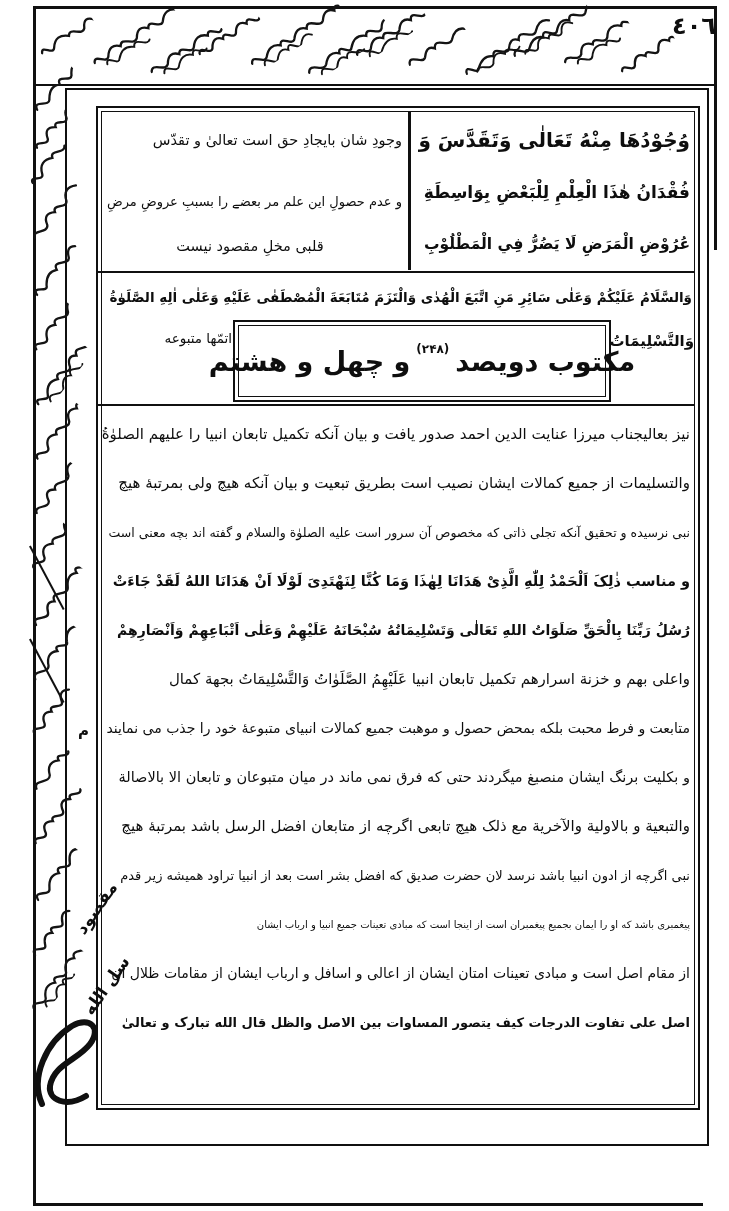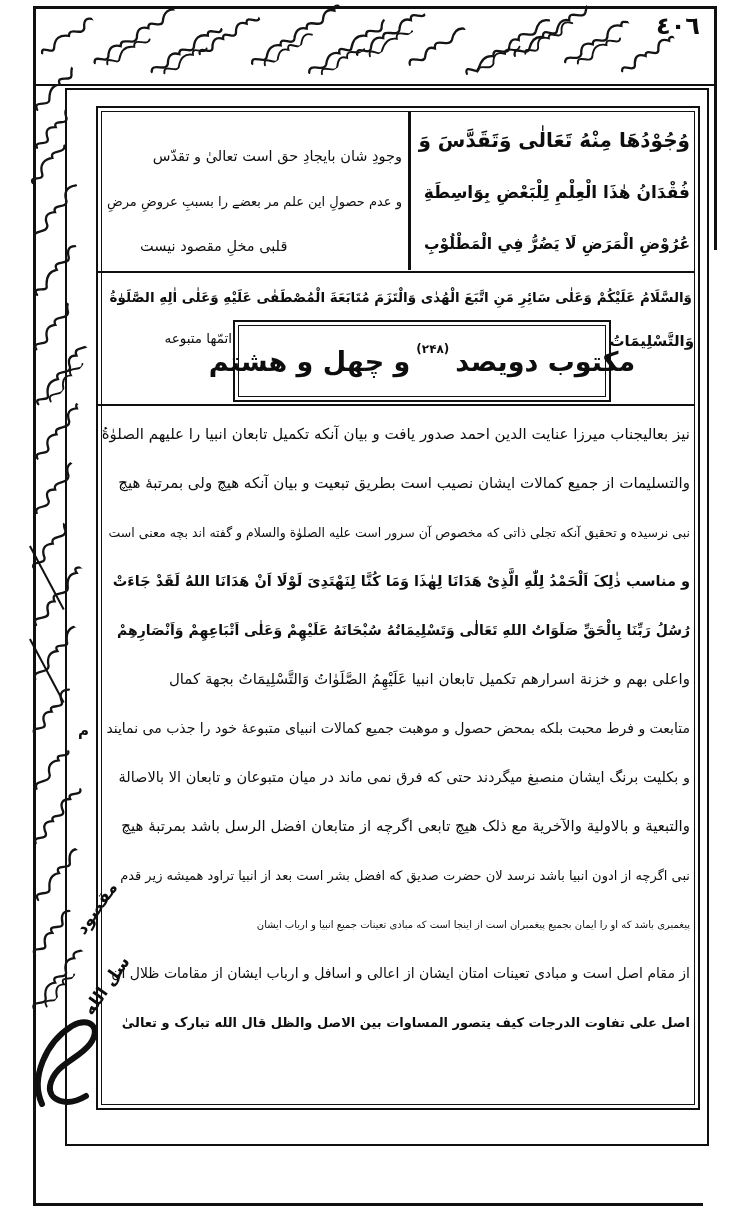--- a/index.html
+++ b/index.html
@@ -12,21 +12,21 @@
   .dbl::after{content:"";position:absolute;inset:3px;border:1.6px solid #101010;pointer-events:none;}
   .txt{position:absolute;white-space:nowrap;overflow:hidden;direction:rtl;}
   .bline{height:49px;line-height:49px;font-size:15px;}
   .bline.bold{font-weight:700;font-size:17.5px;}
   .hdr-r{height:52px;line-height:52px;font-weight:700;font-size:22px;}
   .hdr-l{height:48px;line-height:48px;font-size:14.5px;}
   .salam{height:44px;line-height:44px;font-weight:700;font-size:19.5px;}
   .titlebox{position:absolute;display:flex;align-items:center;justify-content:center;gap:6px;direction:rtl;}
   .titlebox .t{font-weight:700;font-size:27px;white-space:nowrap;}
   .titlebox .num{font-weight:700;font-size:12px;position:relative;top:-12px;}
-  .pagenum{position:absolute;font-weight:700;font-size:24px;}
+  .pagenum{position:absolute;font-weight:700;font-size:24px;margin-left:16px;}
   .marg-word{position:absolute;font-weight:700;font-size:17px;transform:rotate(-55deg);transform-origin:right top;white-space:nowrap;}
   .mim{position:absolute;font-weight:700;font-size:15px;}
   .stroke{position:absolute;}
   .dash{position:absolute;height:1.8px;background:#101010;transform-origin:left center;}
 </style>
 </head>
 <body>
 
 <div class="page">
 
@@ -52,23 +52,23 @@
   </svg>
 
   <div class="frame dbl" style="left:96px;top:106px;width:600px;height:1000px"></div>
 
   <div class="ln" style="left:408px;top:112px;width:2.6px;height:158px"></div>
 
   <div class="txt hdr-r" style="left: 418px; top: 114px; width: 272px; font-size: 20px;">وُجُوْدُهَا مِنْهُ تَعَالٰى وَتَقَدَّسَ وَ</div>
   <div class="txt hdr-r" style="left: 418px; top: 166px; width: 272px; font-size: 17px;">فُقْدَانُ هٰذَا الْعِلْمِ لِلْبَعْضِ بِوَاسِطَةِ</div>
   <div class="txt hdr-r" style="left: 418px; top: 218px; width: 272px; font-size: 15.5px;">عُرُوْضِ الْمَرَضِ لَا يَضُرُّ فِي الْمَطْلُوْبِ</div>
 
-  <div class="txt hdr-l" style="left:104px;top:132px;width:298px">وجودِ شان بایجادِ حق است تعالیٰ و تقدّس</div>
+  <div class="txt hdr-l" style="left:104px;top:116px;width:298px">وجودِ شان بایجادِ حق است تعالیٰ و تقدّس</div>
   <div class="txt hdr-l" style="left: 104px; top: 178px; width: 298px; font-size: 13px;">و عدم حصولِ این علم مر بعضے را بسببِ عروضِ مرضِ</div>
-  <div class="txt hdr-l" style="left:140px;top:222px;width:220px;text-align:left">قلبی مخلِ مقصود نیست</div>
+  <div class="txt hdr-l" style="left:140px;top:222px;width:220px;text-align:center">قلبی مخلِ مقصود نیست</div>
 
   <div class="ln" style="left:98px;top:271px;width:596px;height:2.2px"></div>
 
   <div class="txt salam" style="left: 100px; top: 275px; width: 592px; font-size: 13.5px;">وَالسَّلَامُ عَلَيْكُمْ وَعَلٰى سَائِرِ مَنِ اتَّبَعَ الْهُدٰى وَالْتَزَمَ مُتَابَعَةَ الْمُصْطَفٰى عَلَيْهِ وَعَلٰى اٰلِهِ الصَّلَوٰةُ</div>
   <div class="txt" style="left:608px;top:326px;width:86px;height:30px;line-height:30px;font-weight:700;font-size:15px">وَالتَّسْلِيمَاتُ</div>
   <div class="txt" style="left:102px;top:324px;width:130px;height:28px;line-height:28px;font-size:13.5px">اتمّها متبوعه</div>
 
   <div class="frame dbl titlebox" style="left:233px;top:320px;width:374px;height:78px">
     <span class="t">مکتوب دویصد</span>
     <span class="num">(۲۴۸)</span>

